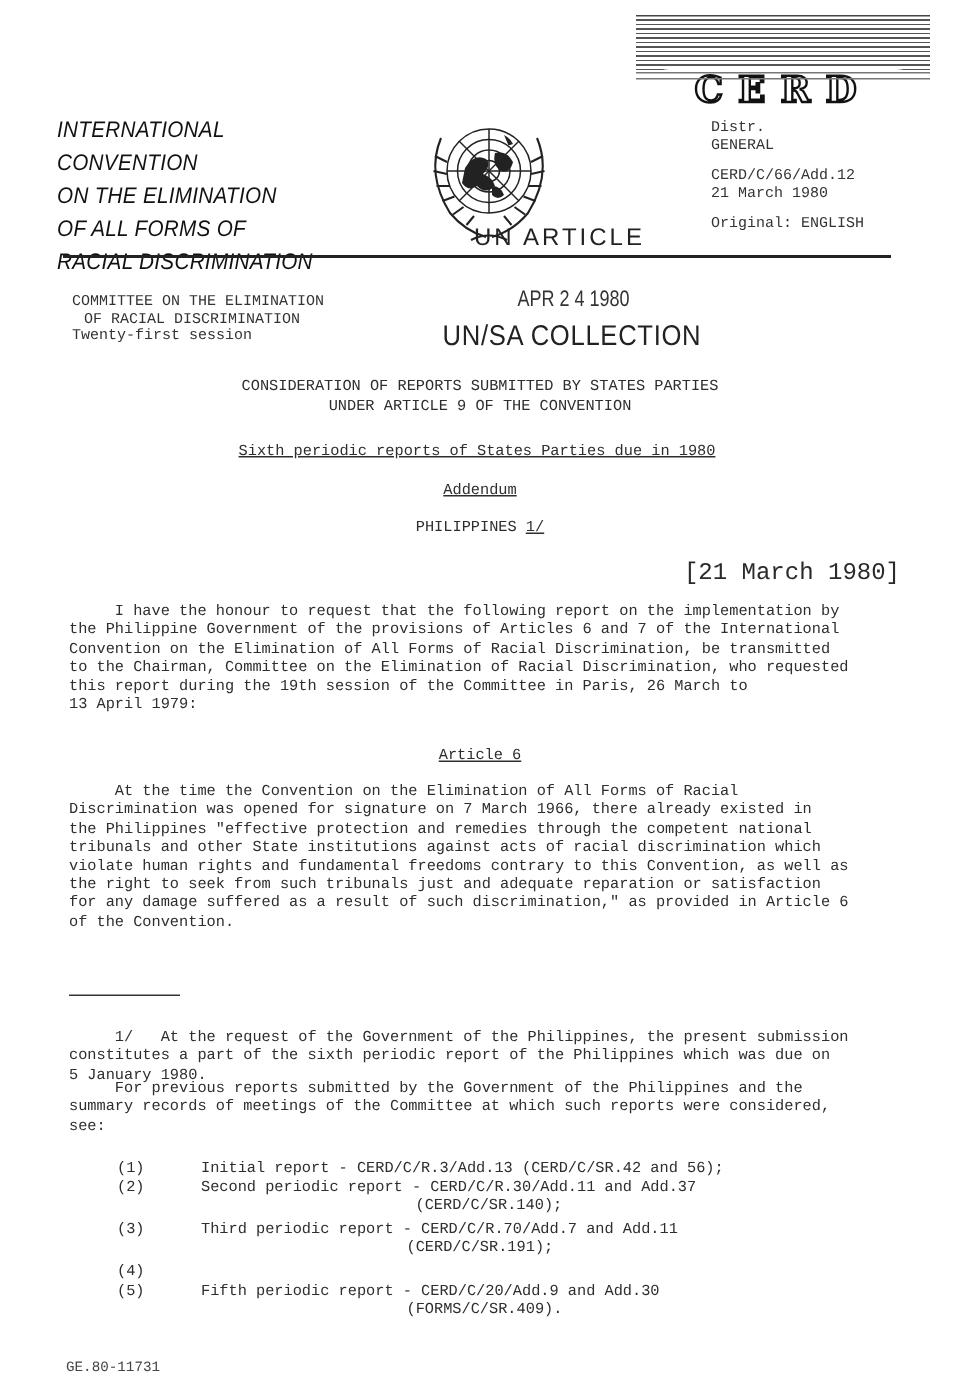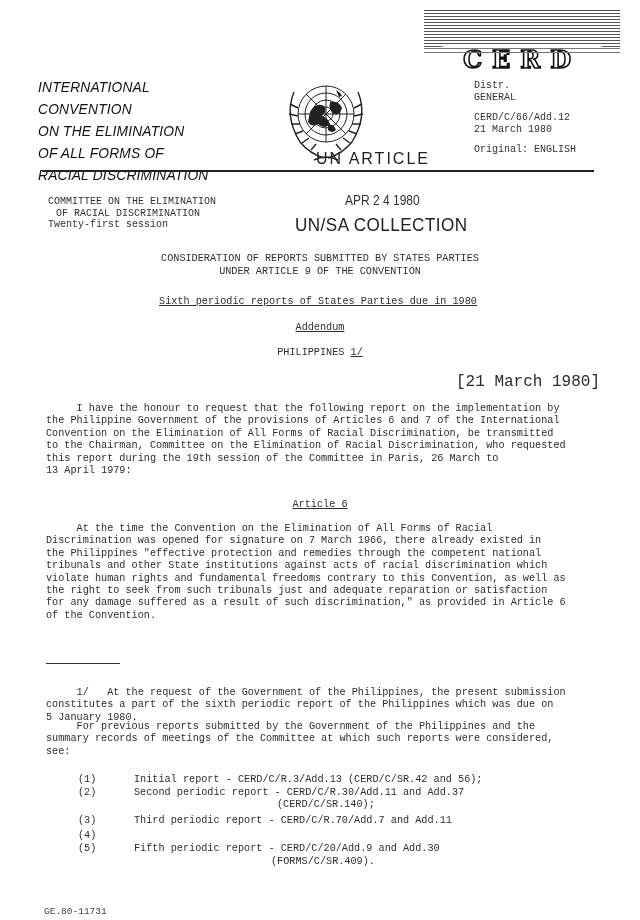--- a/index.html
+++ b/index.html
@@ -187,20 +187,23 @@
     <span class="num">(2)</span>
     <span style="padding-left:20px">Second periodic report - CERD/C/R.30/Add.11 and Add.37</span>
   </div>
   <div class="row">
     <span style="padding-left:231px">(CERD/C/SR.140);</span>
   </div>
   <div class="row" style="margin-top:3px">
     <span class="num">(3)</span>
     <span style="padding-left:20px">Third periodic report - CERD/C/R.70/Add.7 and Add.11</span>
   </div>
+  <div class="row">
+    <span style="padding-left:225px">(CERD/C/SR.191);</span>
+  </div>
   <div class="row" style="margin-top:3px">
     <span class="num">(4)</span>
   </div>
   <div class="row">
     <span class="num">(5)</span>
     <span style="padding-left:20px">Fifth periodic report - CERD/C/20/Add.9 and Add.30</span>
   </div>
   <div class="row">
     <span style="padding-left:225px">(FORMS/C/SR.409).</span>
   </div>

